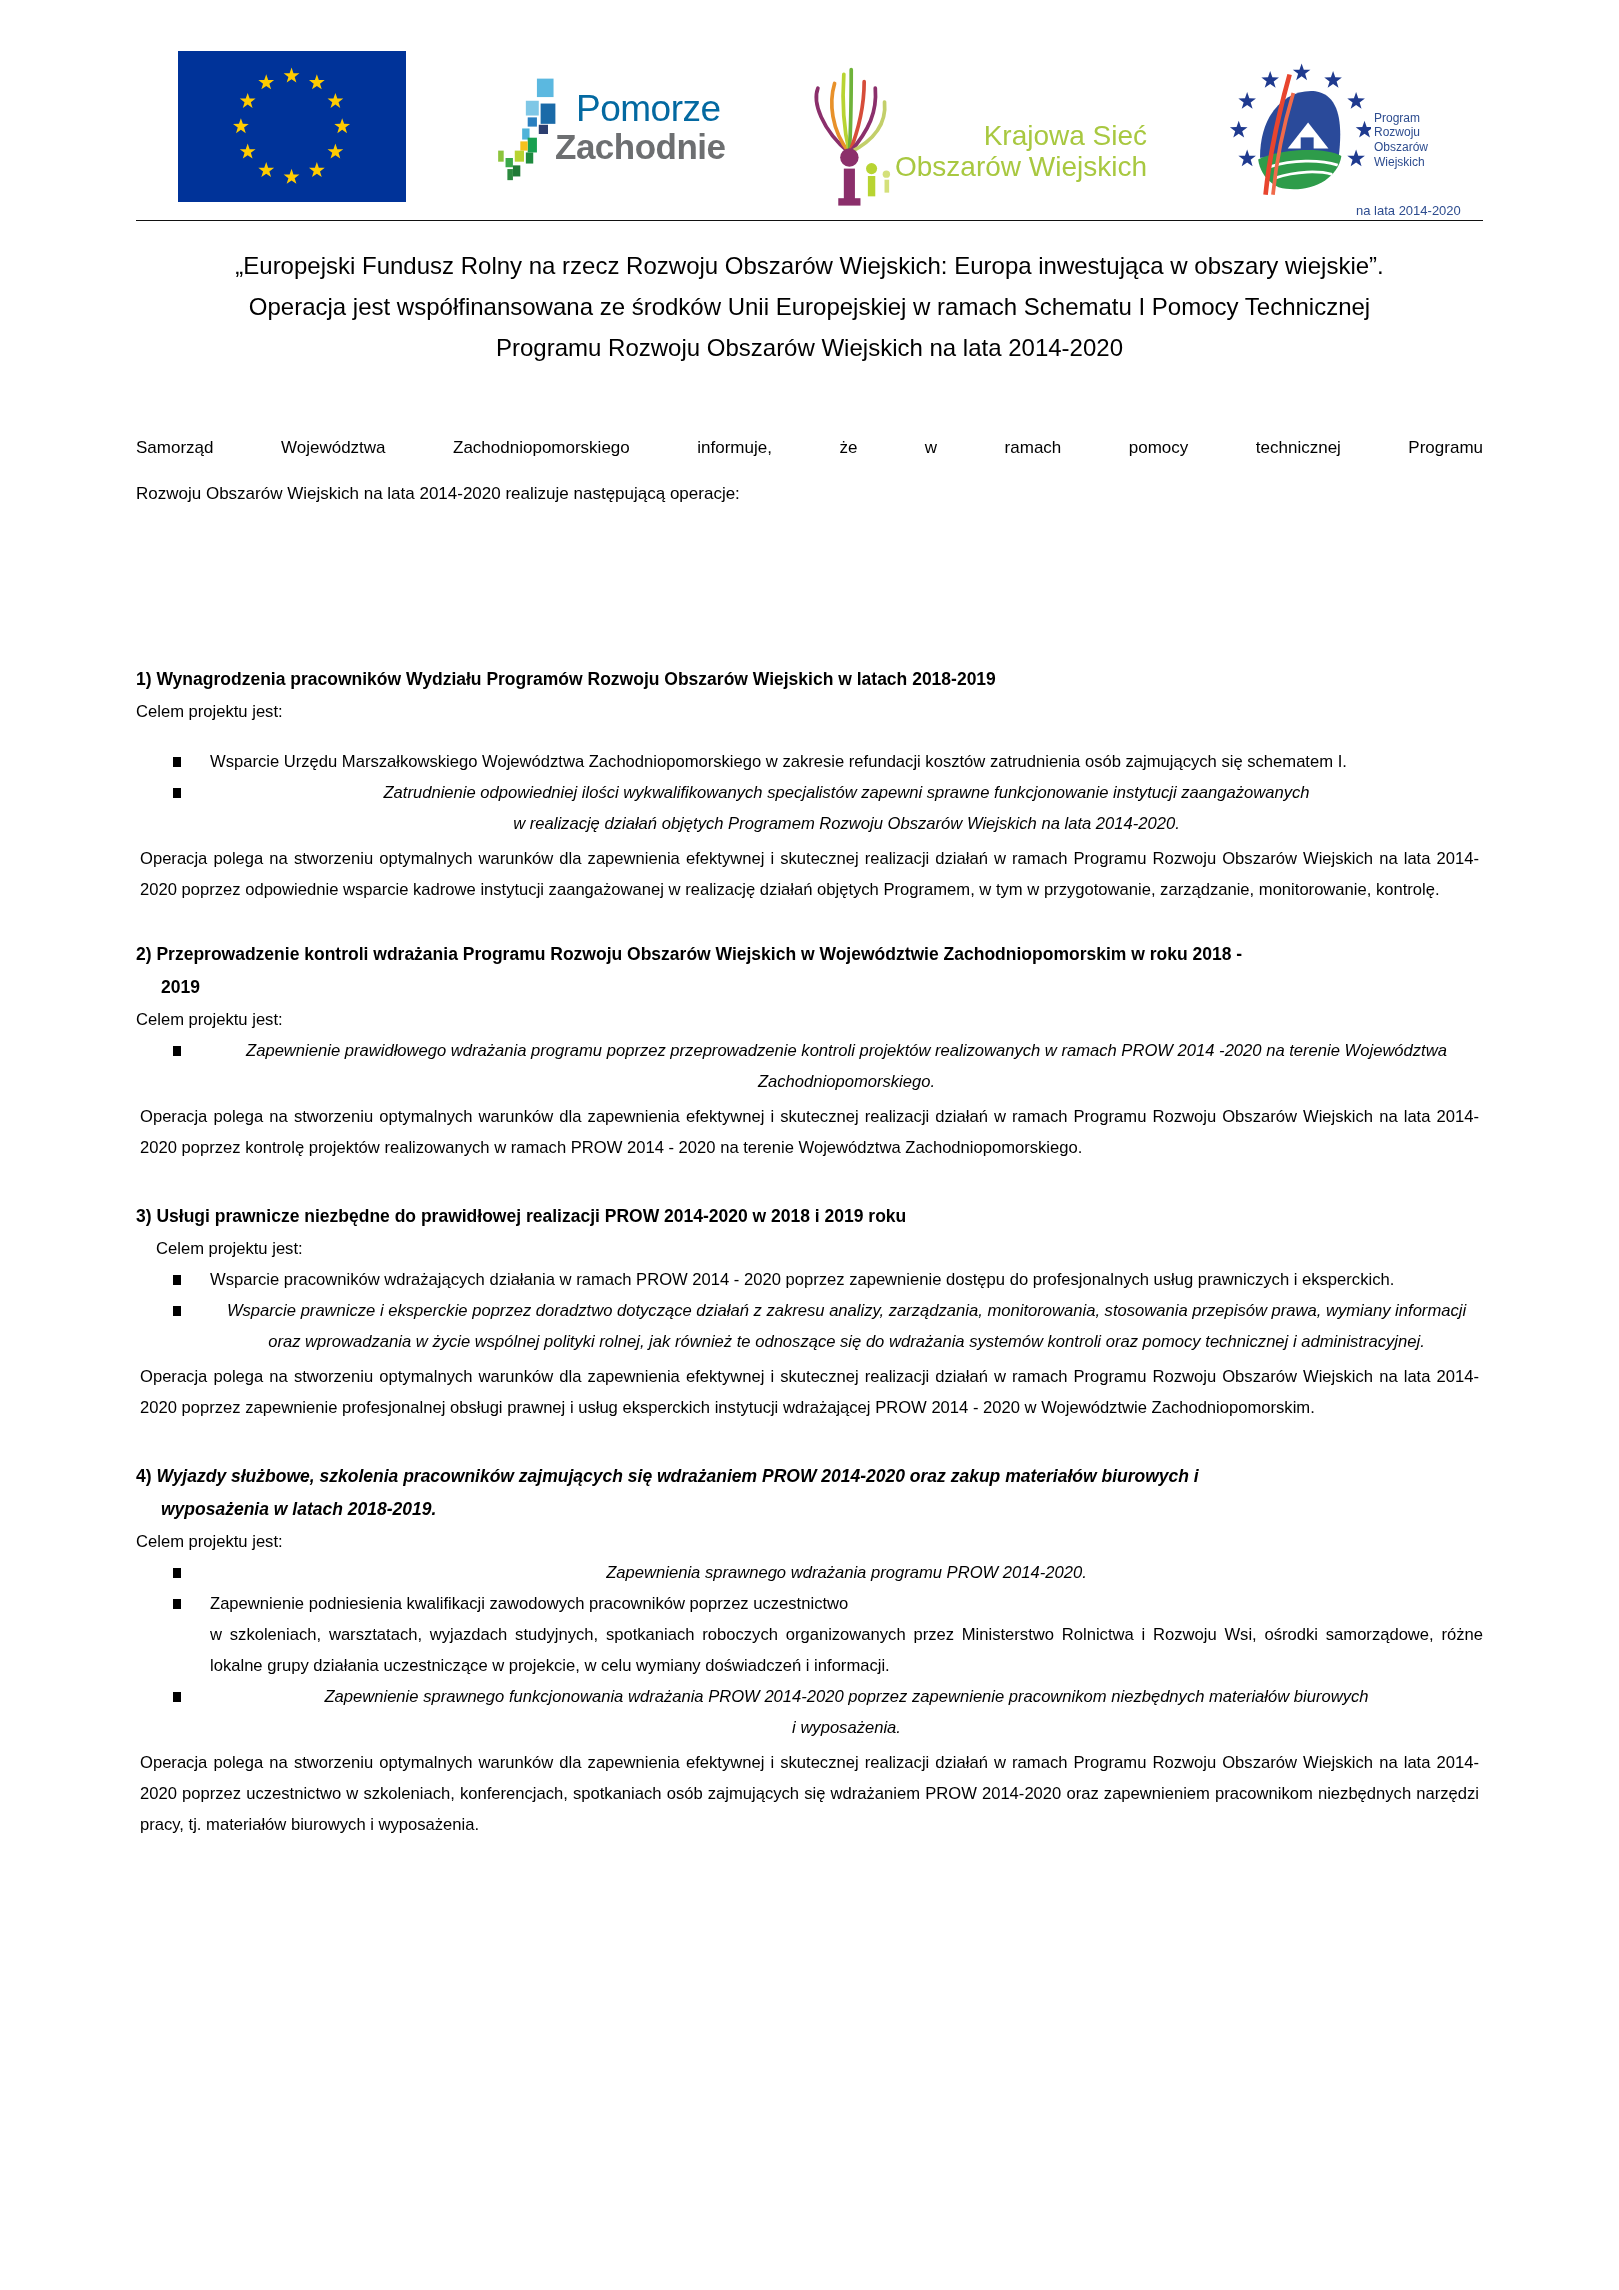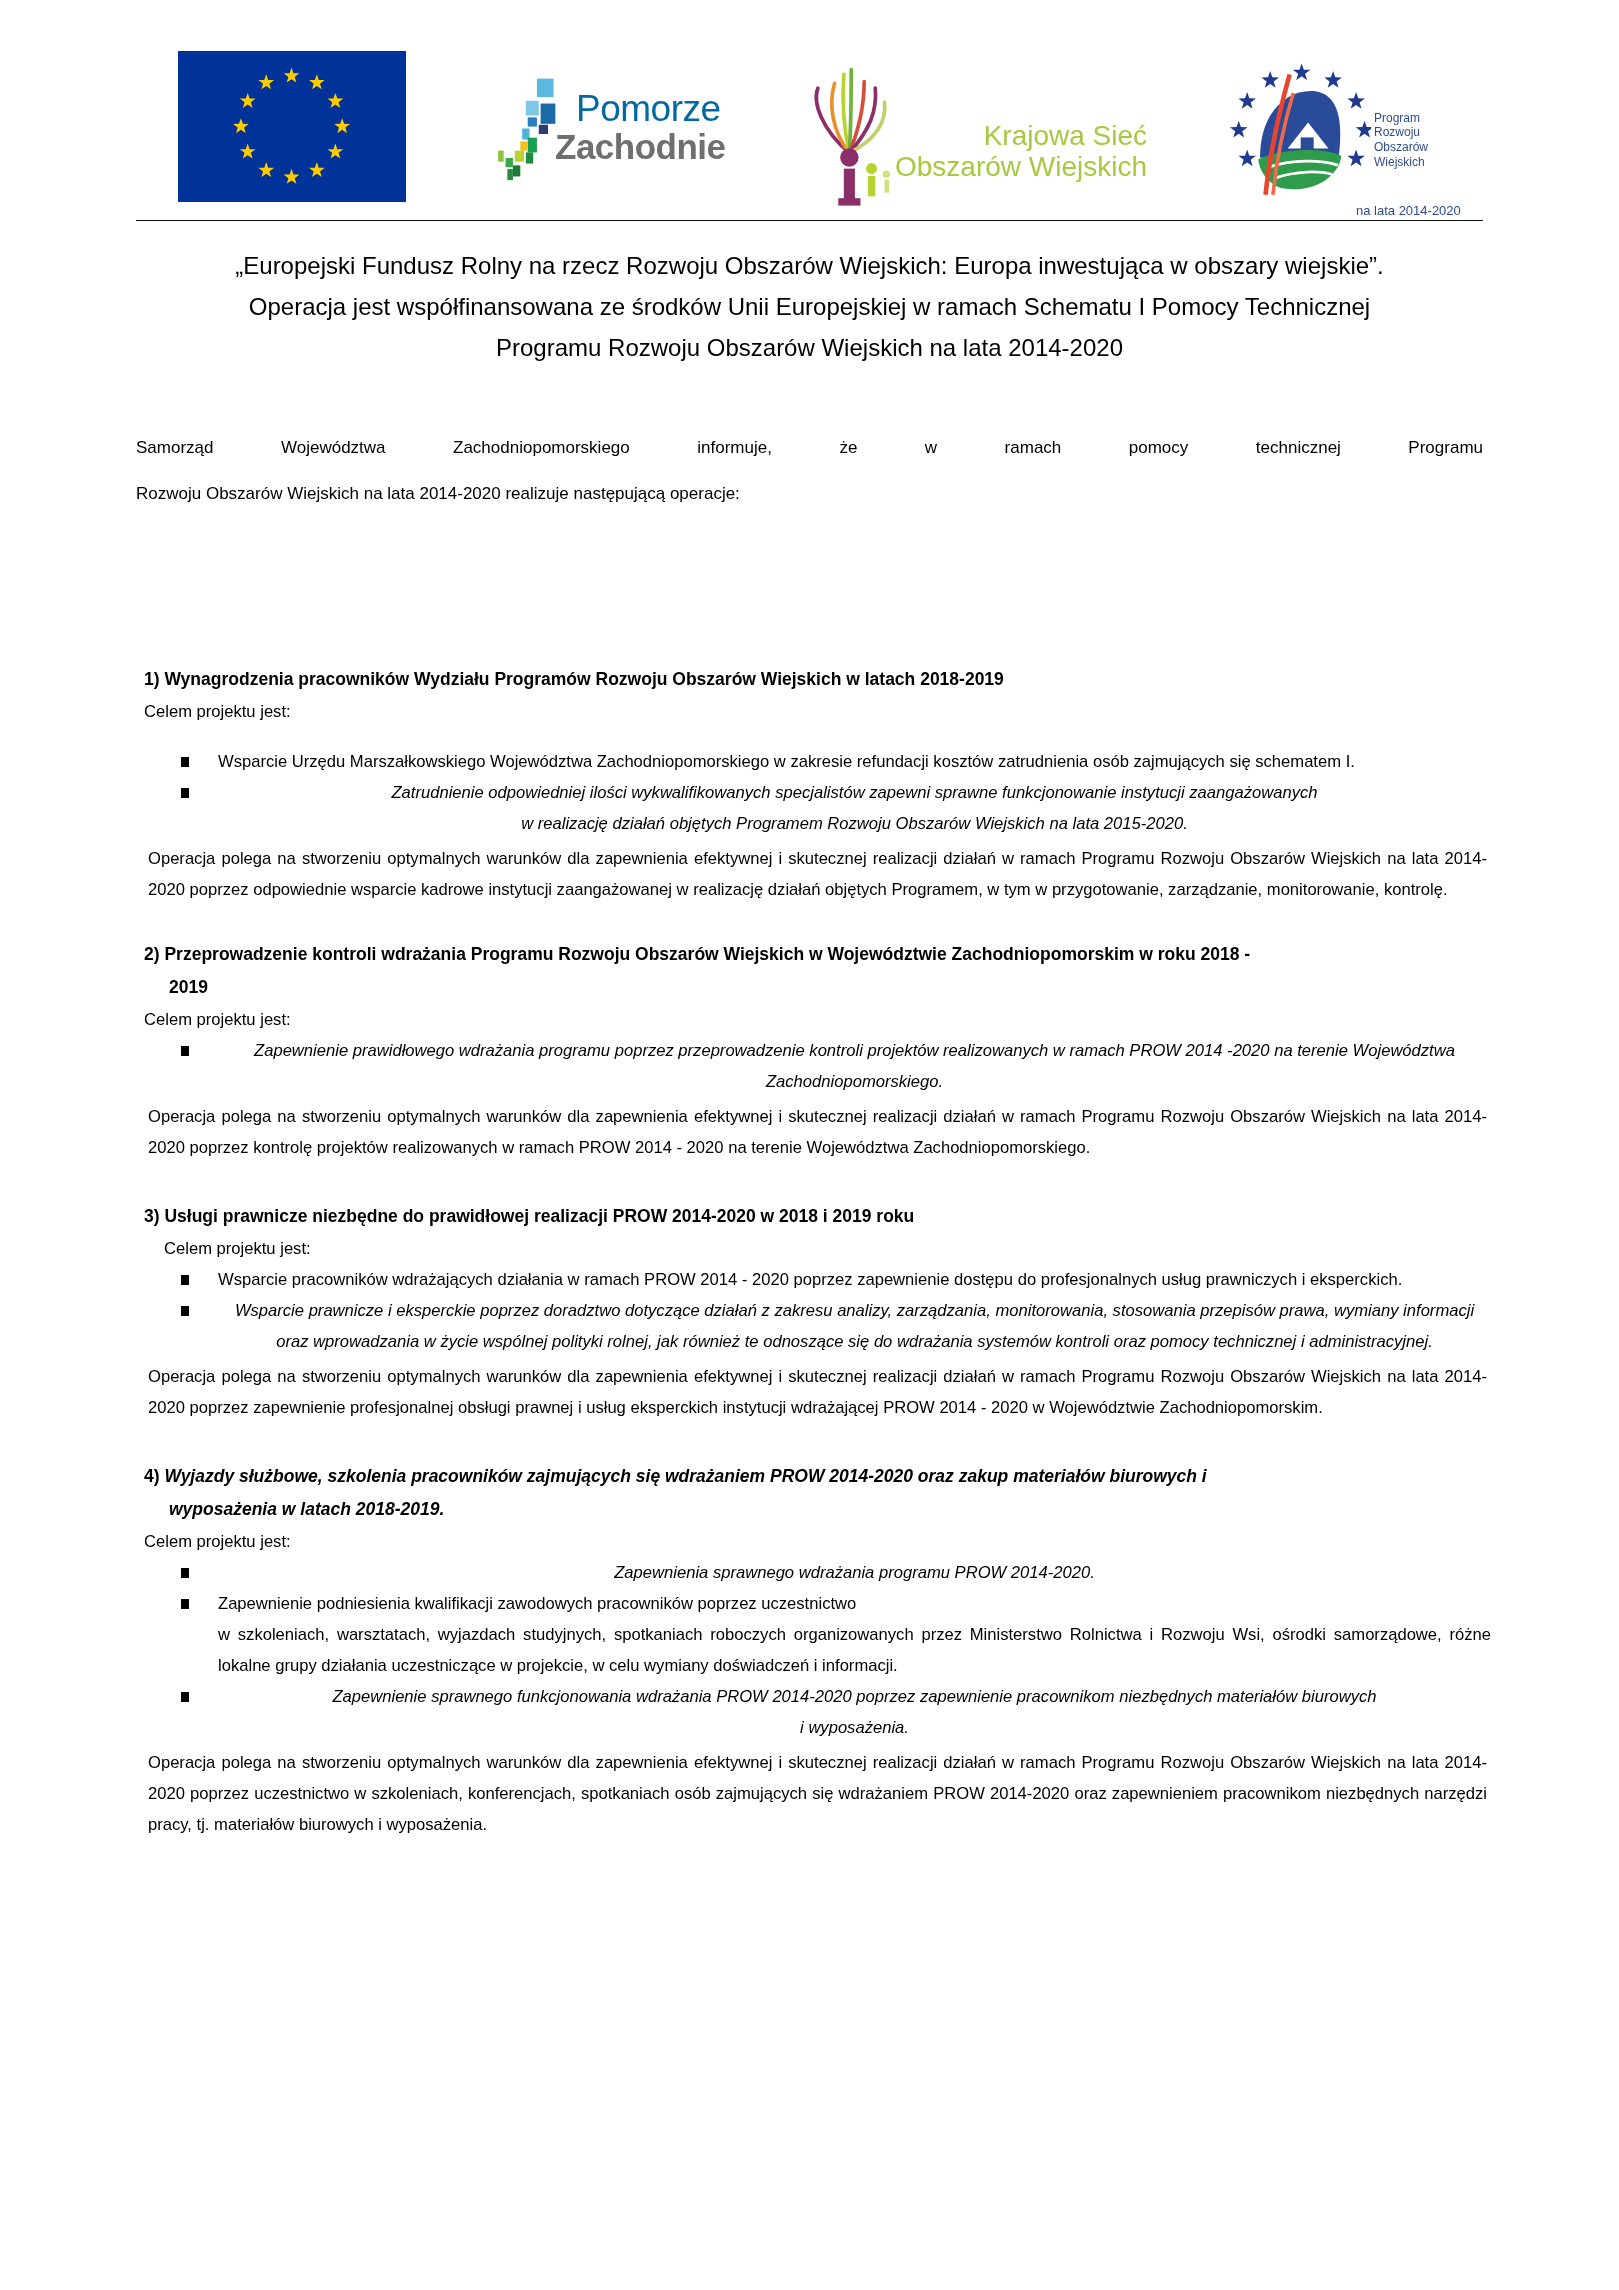--- a/index.html
+++ b/index.html
@@ -24,21 +24,21 @@
 
     .separator { position: absolute; left: 136px; top: 220px; width: 1347px; height: 0; border-top: 1.8px solid #111; }
 
     .header-block { position: absolute; top: 245px; left: 136px; width: 1347px; text-align: center;
                     font-size: 24px; line-height: 41px; }
 
     .intro { position: absolute; top: 425px; left: 136px; width: 1347px; font-size: 17px; line-height: 46px;
              text-align: justify; text-align-last: left; }
     .intro .l1 { text-align-last: justify; display: block; }
 
-    .content { position: absolute; top: 663px; left: 144px; width: 1347px; font-size: 16.6px; line-height: 31px; }
+    .content { position: absolute; top: 663px; left: 136px; width: 1347px; font-size: 16.6px; line-height: 31px; }
     .sec-title { font-weight: bold; font-size: 17.5px; line-height: 33px; margin: 0; }
     .sec-title.italic .t { font-style: italic; }
     .sec-title .wrap-indent { padding-left: 25px; display: block; }
     .celem { margin: 0; }
     .celem.indented { padding-left: 20px; }
     ul.bullets { list-style: none; margin: 0; padding: 0; }
     ul.bullets li { position: relative; padding-left: 74px; text-align: justify; }
     ul.bullets li .bullet { position: absolute; left: 37px; top: 11px; width: 8.3px; height: 10px; background: #000; }
     ul.bullets li.nojust { text-align: center; font-style: italic; }
     .desc { margin: 4px; text-align: justify; }
@@ -167,21 +167,21 @@
     <p class="celem">Celem projektu jest:</p>
     <div class="gap-s"></div>
     <ul class="bullets">
       <li>
         <span class="bullet"></span>
         <span>Wsparcie Urzędu Marszałkowskiego Województwa Zachodniopomorskiego w zakresie refundacji kosztów zatrudnienia osób zajmujących się schematem I.</span>
       </li>
       <li class="nojust">
         <span class="bullet"></span>
         <span>Zatrudnienie odpowiedniej ilości wykwalifikowanych specjalistów zapewni sprawne funkcjonowanie instytucji zaangażowanych</span><br>
-        <span>w realizację działań objętych Programem Rozwoju Obszarów Wiejskich na lata 2015-2020.</span>
+        <span>w realizację działań objętych Programem Rozwoju Obszarów Wiejskich na lata 2014-2020.</span>
       </li>
     </ul>
     <p class="desc">Operacja polega na stworzeniu optymalnych warunków dla zapewnienia efektywnej i skutecznej realizacji działań w ramach Programu Rozwoju Obszarów Wiejskich na lata 2014-2020 poprzez odpowiednie wsparcie kadrowe instytucji zaangażowanej w realizację działań objętych Programem, w tym w przygotowanie, zarządzanie, monitorowanie, kontrolę.</p>
   </section>
 
   <div class="gap-m"></div>
 
   <section>
     <p class="sec-title">
       <span>2) Przeprowadzenie kontroli wdrażania Programu Rozwoju Obszarów Wiejskich w Województwie Zachodniopomorskim w roku 2018 -</span>

